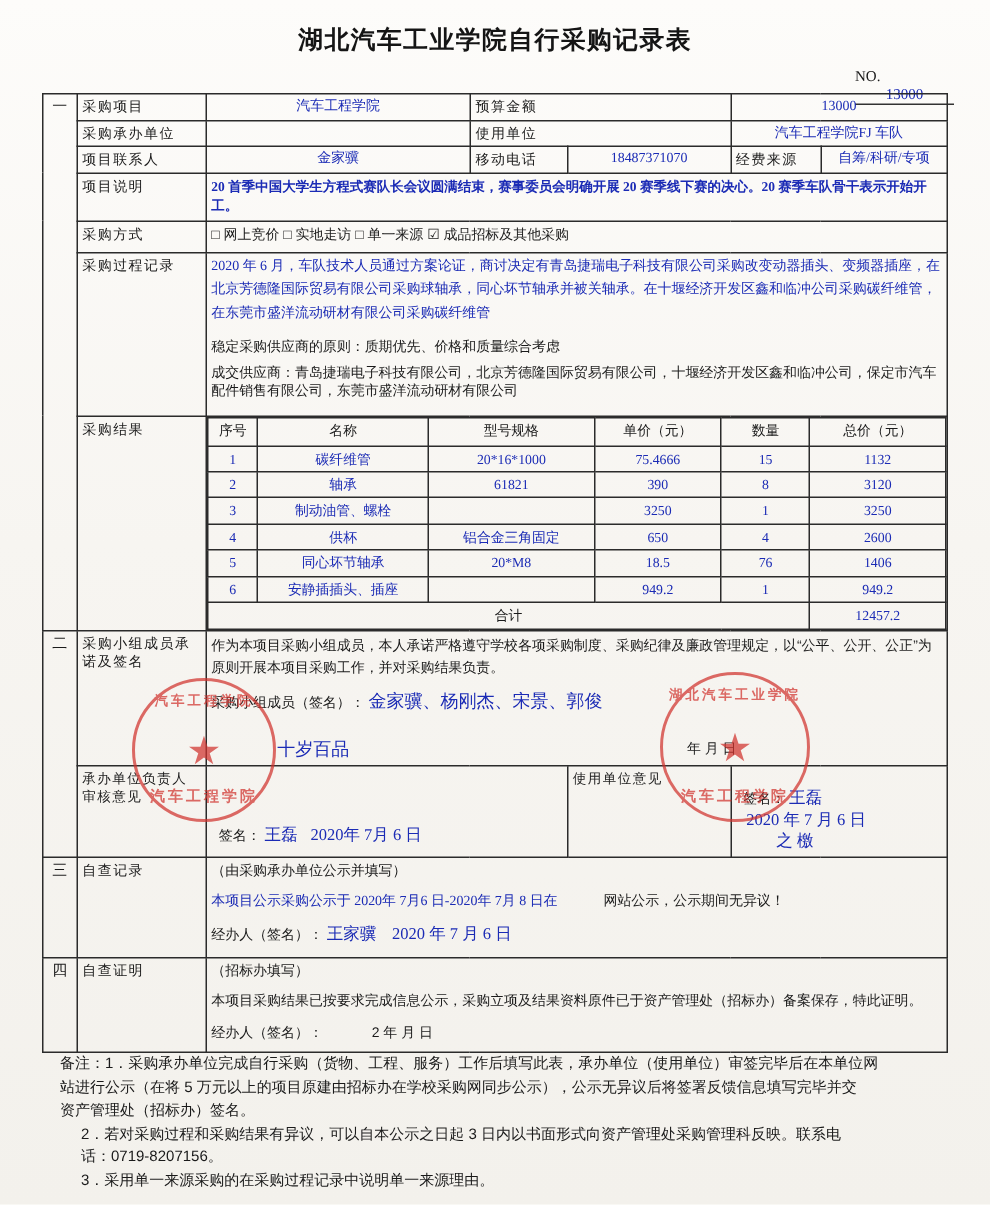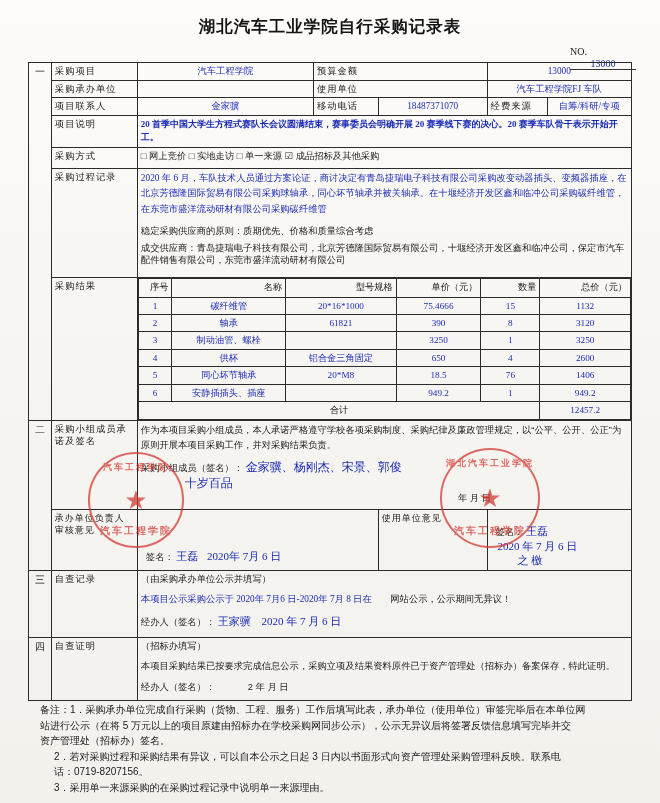--- a/index.html
+++ b/index.html
@@ -115,21 +115,21 @@
   .stamp .txt-top{top:7px;font-size:9px;}
   .stamp .txt-bot{bottom:8px;font-size:10px;}
   #stamp1{left:88px;top:452px;width:92px;height:92px;}
   #stamp2{left:440px;top:448px;width:96px;height:96px;}
   .sig{
     font-family:"Liberation Serif", serif;
     color:#1b2bb5;
     font-size:11px;
     white-space:nowrap;
   }
-  .rowh td{height:14px;text-align:right;}
+  .rowh td{height:14px;}
   .total td{font-weight:normal;}
 </style>
 </head>
 <body>
 
 <div class="page">
 
   <div class="title">湖北汽车工业学院自行采购记录表</div>
 
   <div class="no">
@@ -274,21 +274,21 @@
 
     <tr>
       <td rowspan="2" class="romno">二</td>
       <td class="lbl">采购小组成员承诺及签名</td>
       <td colspan="5" style="height:84px;position:relative;">
         <div style="line-height:1.65">作为本项目采购小组成员，本人承诺严格遵守学校各项采购制度、采购纪律及廉政管理规定，以“公平、公开、公正”为原则开展本项目采购工作，并对采购结果负责。</div>
         <div style="margin-top:6px">
           <span>采购小组成员（签名）：</span>
           <span class="sig" style="font-size:12px">金家骥、杨刚杰、宋景、郭俊</span>
         </div>
-        <div class="sig" style="margin-top:0;padding-left:44px;font-size:12px;">十岁百品</div>
+        <div class="sig" style="margin-top:16px;padding-left:44px;font-size:12px;">十岁百品</div>
         <div style="position:absolute;right:140px;bottom:4px;">年                 月                 日</div>
       </td>
     </tr>
 
     <tr>
       <td class="lbl" style="font-size:9px">承办单位负责人审核意见</td>
       <td colspan="2" style="height:56px;position:relative">
         <div style="position:absolute;left:8px;bottom:6px;">
           <span>签名：</span>
           <span class="sig">王磊</span>
@@ -306,21 +306,21 @@
       </td>
     </tr>
 
     <tr>
       <td class="romno">三</td>
       <td class="lbl">自查记录</td>
       <td colspan="5" style="height:62px">
         <div>（由采购承办单位公示并填写）</div>
         <div style="margin-top:8px">
           <span class="hand">本项目公示采购公示于 2020年 7月6 日-2020年 7月 8 日在</span>
-          <span style="margin-left:16px">网站公示，公示期间无异议！</span>
+          <span style="margin-left:28px">网站公示，公示期间无异议！</span>
         </div>
         <div style="margin-top:8px">
           <span>经办人（签名）：</span>
           <span class="sig">王家骥</span>
           <span class="sig" style="margin-left:8px">2020 年 7 月 6 日</span>
         </div>
       </td>
     </tr>
 
     <tr>

